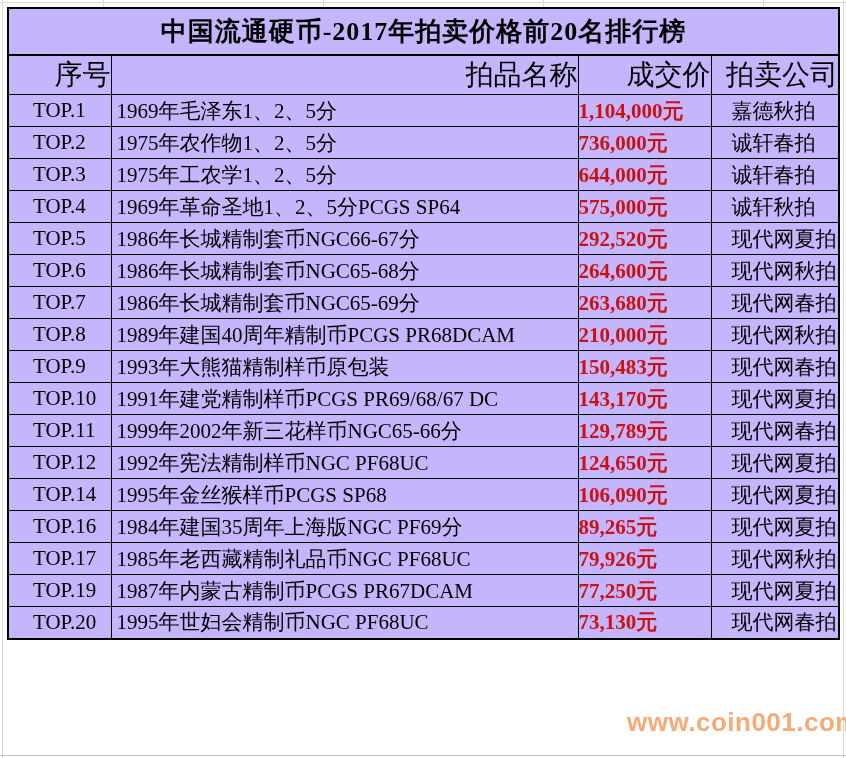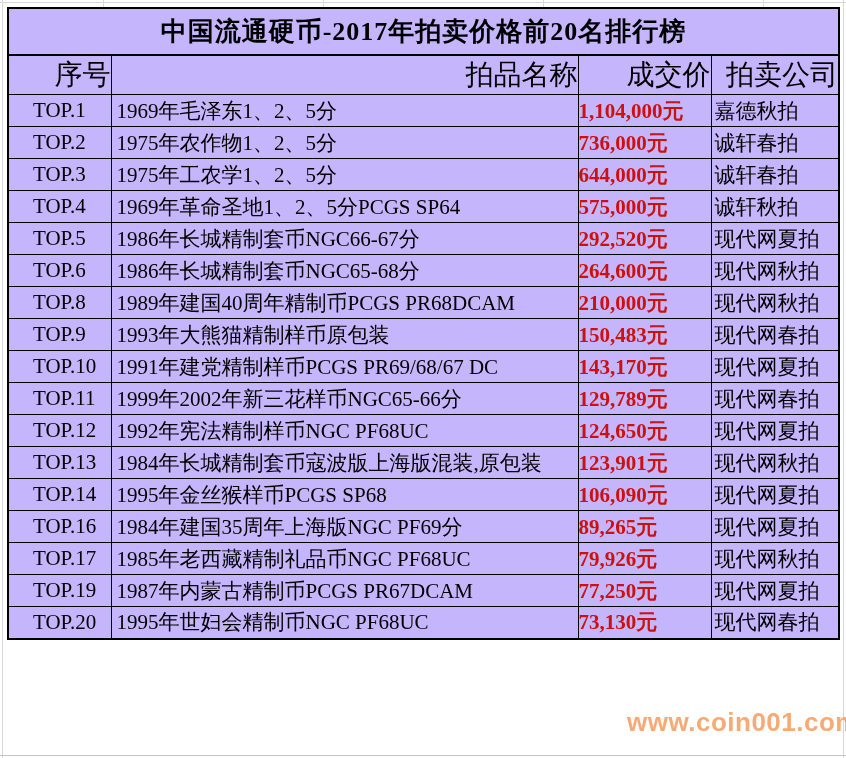--- a/index.html
+++ b/index.html
@@ -44,21 +44,21 @@
   }
   tr.header-row td {
     height: 32px;
     text-align: right;
     font-size: 28px;
   }
   tr.data-row td { height: 32px; font-size: 21px; }
   td.col-rank    { padding-left: 24px; font-size: 20px; }
   td.col-item    { padding-left: 5px; }
   td.col-price   { font-weight: bold; color: var(--price-color, #cc1111); }
-  td.col-company { padding-left: 3px; }
+  td.col-company { padding-left: 20px; }
 
   .watermark {
     position: absolute;
     left: 627px; top: 707px;
     width: 230px;
     font-family: "Liberation Sans", "DejaVu Sans", sans-serif;
     font-weight: bold;
     font-size: 26px;
     letter-spacing: 0.5px;
     color: var(--watermark-color, rgba(246,151,87,0.82));
@@ -125,20 +125,26 @@
     <td class="col-price">292,520元</td>
     <td class="col-company">现代网夏拍</td>
   </tr>
       <tr class="data-row">
     <td class="col-rank">TOP.6</td>
     <td class="col-item">1986年长城精制套币NGC65-68分</td>
     <td class="col-price">264,600元</td>
     <td class="col-company">现代网秋拍</td>
   </tr>
       <tr class="data-row">
+    <td class="col-rank">TOP.7</td>
+    <td class="col-item">1986年长城精制套币NGC65-69分</td>
+    <td class="col-price">263,680元</td>
+    <td class="col-company">现代网春拍</td>
+  </tr>
+      <tr class="data-row">
     <td class="col-rank">TOP.8</td>
     <td class="col-item">1989年建国40周年精制币PCGS PR68DCAM</td>
     <td class="col-price">210,000元</td>
     <td class="col-company">现代网秋拍</td>
   </tr>
       <tr class="data-row">
     <td class="col-rank">TOP.9</td>
     <td class="col-item">1993年大熊猫精制样币原包装</td>
     <td class="col-price">150,483元</td>
     <td class="col-company">现代网春拍</td>
@@ -155,26 +161,20 @@
     <td class="col-price">129,789元</td>
     <td class="col-company">现代网春拍</td>
   </tr>
       <tr class="data-row">
     <td class="col-rank">TOP.12</td>
     <td class="col-item">1992年宪法精制样币NGC PF68UC</td>
     <td class="col-price">124,650元</td>
     <td class="col-company">现代网夏拍</td>
   </tr>
       <tr class="data-row">
-    <td class="col-rank">TOP.13</td>
-    <td class="col-item">1984年长城精制套币寇波版上海版混装,原包装</td>
-    <td class="col-price">123,901元</td>
-    <td class="col-company">现代网秋拍</td>
-  </tr>
-      <tr class="data-row">
     <td class="col-rank">TOP.14</td>
     <td class="col-item">1995年金丝猴样币PCGS SP68</td>
     <td class="col-price">106,090元</td>
     <td class="col-company">现代网夏拍</td>
   </tr>
       <tr class="data-row">
     <td class="col-rank">TOP.16</td>
     <td class="col-item">1984年建国35周年上海版NGC PF69分</td>
     <td class="col-price">89,265元</td>
     <td class="col-company">现代网夏拍</td>

